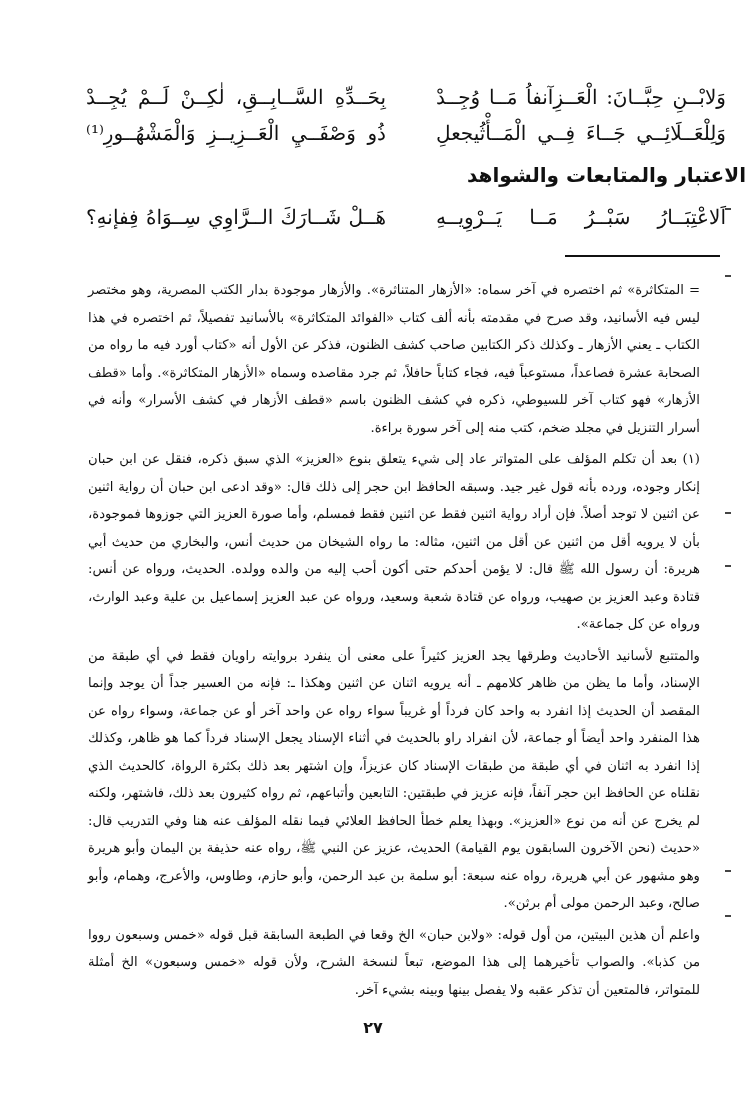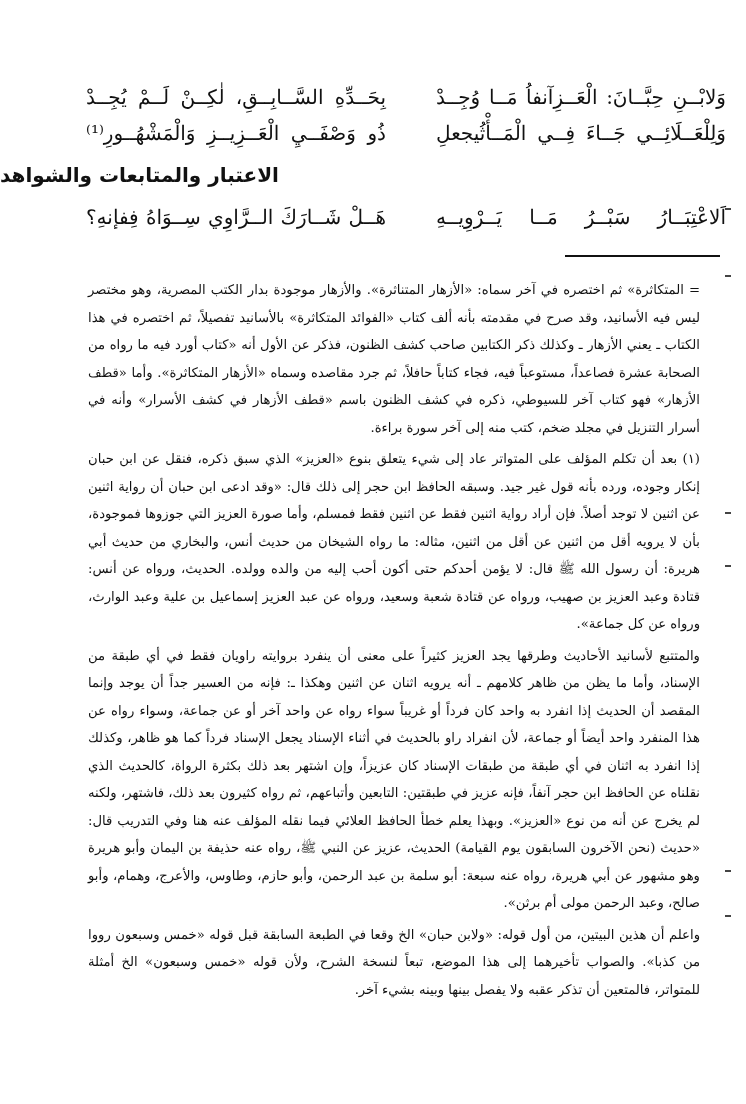--- a/index.html
+++ b/index.html
@@ -1,21 +1,21 @@
 <!DOCTYPE html>
 <html><head>
 <meta charset="utf-8">
 <style>
   html, body { margin:0; padding:0; background:#ffffff; }
   body { width:746px; height:1104px; position:relative; overflow:hidden; color:#111; font-family:"DejaVu Serif", serif; }
   .page { position:absolute; left:0; top:0; width:746px; height:1104px; }
   .verse { position:absolute; left:86px; width:640px; direction:rtl; font-family:"DejaVu Serif", serif; font-size:20px; line-height:30px; white-space:nowrap; }
   .verse .h1 { position:absolute; right:0; width:290px; text-align:justify; text-align-last:justify; }
   .verse .h2 { position:absolute; left:0; width:300px; text-align:justify; text-align-last:justify; }
-  .heading { position:absolute; left:0; width:746px; text-align:left; direction:rtl; font-family:"DejaVu Sans", sans-serif; font-weight:bold; font-size:20px; top:163px; }
+  .heading { position:absolute; left:0; width:746px; text-align:right; direction:rtl; font-family:"DejaVu Sans", sans-serif; font-weight:bold; font-size:20px; top:163px; }
   .sep { position:absolute; left:565px; top:255px; width:155px; height:2px; background:#111; }
   .fn { position:absolute; left:84px; width:620px; direction:rtl; text-align:justify; font-family:"DejaVu Serif", serif; font-size:13.2px; line-height:27.5px; }
   .fn p { margin:4px; text-align:justify; }
   .pagenum { position:absolute; left:0; width:746px; text-align:center; top:1018px; font-family:"DejaVu Sans", sans-serif; font-weight:bold; font-size:16px; }
   .mark { position:absolute; left:725px; width:6px; height:2px; background:#444; }
 </style>
 </head>
 <body>
 
 <div class="page">
@@ -39,20 +39,21 @@
 
   <div class="sep"></div>
 
   <div class="fn" style="top:272px;">
     <p>= المتكاثرة» ثم اختصره في آخر سماه: «الأزهار المتناثرة». والأزهار موجودة بدار الكتب المصرية، وهو مختصر ليس فيه الأسانيد، وقد صرح في مقدمته بأنه ألف كتاب «الفوائد المتكاثرة» بالأسانيد تفصيلاً، ثم اختصره في هذا الكتاب ـ يعني الأزهار ـ وكذلك ذكر الكتابين صاحب كشف الظنون، فذكر عن الأول أنه «كتاب أورد فيه ما رواه من الصحابة عشرة فصاعداً، مستوعباً فيه، فجاء كتاباً حافلاً، ثم جرد مقاصده وسماه «الأزهار المتكاثرة». وأما «قطف الأزهار» فهو كتاب آخر للسيوطي، ذكره في كشف الظنون باسم «قطف الأزهار في كشف الأسرار» وأنه في أسرار التنزيل في مجلد ضخم، كتب منه إلى آخر سورة براءة.</p>
     <p>(١) بعد أن تكلم المؤلف على المتواتر عاد إلى شيء يتعلق بنوع «العزيز» الذي سبق ذكره، فنقل عن ابن حبان إنكار وجوده، ورده بأنه قول غير جيد. وسبقه الحافظ ابن حجر إلى ذلك قال: «وقد ادعى ابن حبان أن رواية اثنين عن اثنين لا توجد أصلاً. فإن أراد رواية اثنين فقط عن اثنين فقط فمسلم، وأما صورة العزيز التي جوزوها فموجودة، بأن لا يرويه أقل من اثنين عن أقل من اثنين، مثاله: ما رواه الشيخان من حديث أنس، والبخاري من حديث أبي هريرة: أن رسول الله ﷺ قال: لا يؤمن أحدكم حتى أكون أحب إليه من والده وولده. الحديث، ورواه عن أنس: قتادة وعبد العزيز بن صهيب، ورواه عن قتادة شعبة وسعيد، ورواه عن عبد العزيز إسماعيل بن علية وعبد الوارث، ورواه عن كل جماعة».</p>
     <p>والمتتبع لأسانيد الأحاديث وطرقها يجد العزيز كثيراً على معنى أن ينفرد بروايته راويان فقط في أي طبقة من الإسناد، وأما ما يظن من ظاهر كلامهم ـ أنه يرويه اثنان عن اثنين وهكذا ـ: فإنه من العسير جداً أن يوجد وإنما المقصد أن الحديث إذا انفرد به واحد كان فرداً أو غريباً سواء رواه عن واحد آخر أو عن جماعة، وسواء رواه عن هذا المنفرد واحد أيضاً أو جماعة، لأن انفراد راو بالحديث في أثناء الإسناد يجعل الإسناد فرداً كما هو ظاهر، وكذلك إذا انفرد به اثنان في أي طبقة من طبقات الإسناد كان عزيزاً، وإن اشتهر بعد ذلك بكثرة الرواة، كالحديث الذي نقلناه عن الحافظ ابن حجر آنفاً، فإنه عزيز في طبقتين: التابعين وأتباعهم، ثم رواه كثيرون بعد ذلك، فاشتهر، ولكنه لم يخرج عن أنه من نوع «العزيز». وبهذا يعلم خطأ الحافظ العلائي فيما نقله المؤلف عنه هنا وفي التدريب قال: «حديث (نحن الآخرون السابقون يوم القيامة) الحديث، عزيز عن النبي ﷺ، رواه عنه حذيفة بن اليمان وأبو هريرة وهو مشهور عن أبي هريرة، رواه عنه سبعة: أبو سلمة بن عبد الرحمن، وأبو حازم، وطاوس، والأعرج، وهمام، وأبو صالح، وعبد الرحمن مولى أم برثن».</p>
     <p>واعلم أن هذين البيتين، من أول قوله: «ولابن حبان» الخ وقعا في الطبعة السابقة قبل قوله «خمس وسبعون رووا من كذبا». والصواب تأخيرهما إلى هذا الموضع، تبعاً لنسخة الشرح، ولأن قوله «خمس وسبعون» الخ أمثلة للمتواتر، فالمتعين أن تذكر عقبه ولا يفصل بينها وبينه بشيء آخر.</p>
   </div>
 
+  <div class="pagenum">٢٧</div>
 
   <div class="mark" style="top:208px;"></div>
   <div class="mark" style="top:275px;"></div>
   <div class="mark" style="top:512px;"></div>
   <div class="mark" style="top:565px;"></div>
   <div class="mark" style="top:870px;"></div>
   <div class="mark" style="top:915px;"></div>
 </div>
 
 </body></html>

